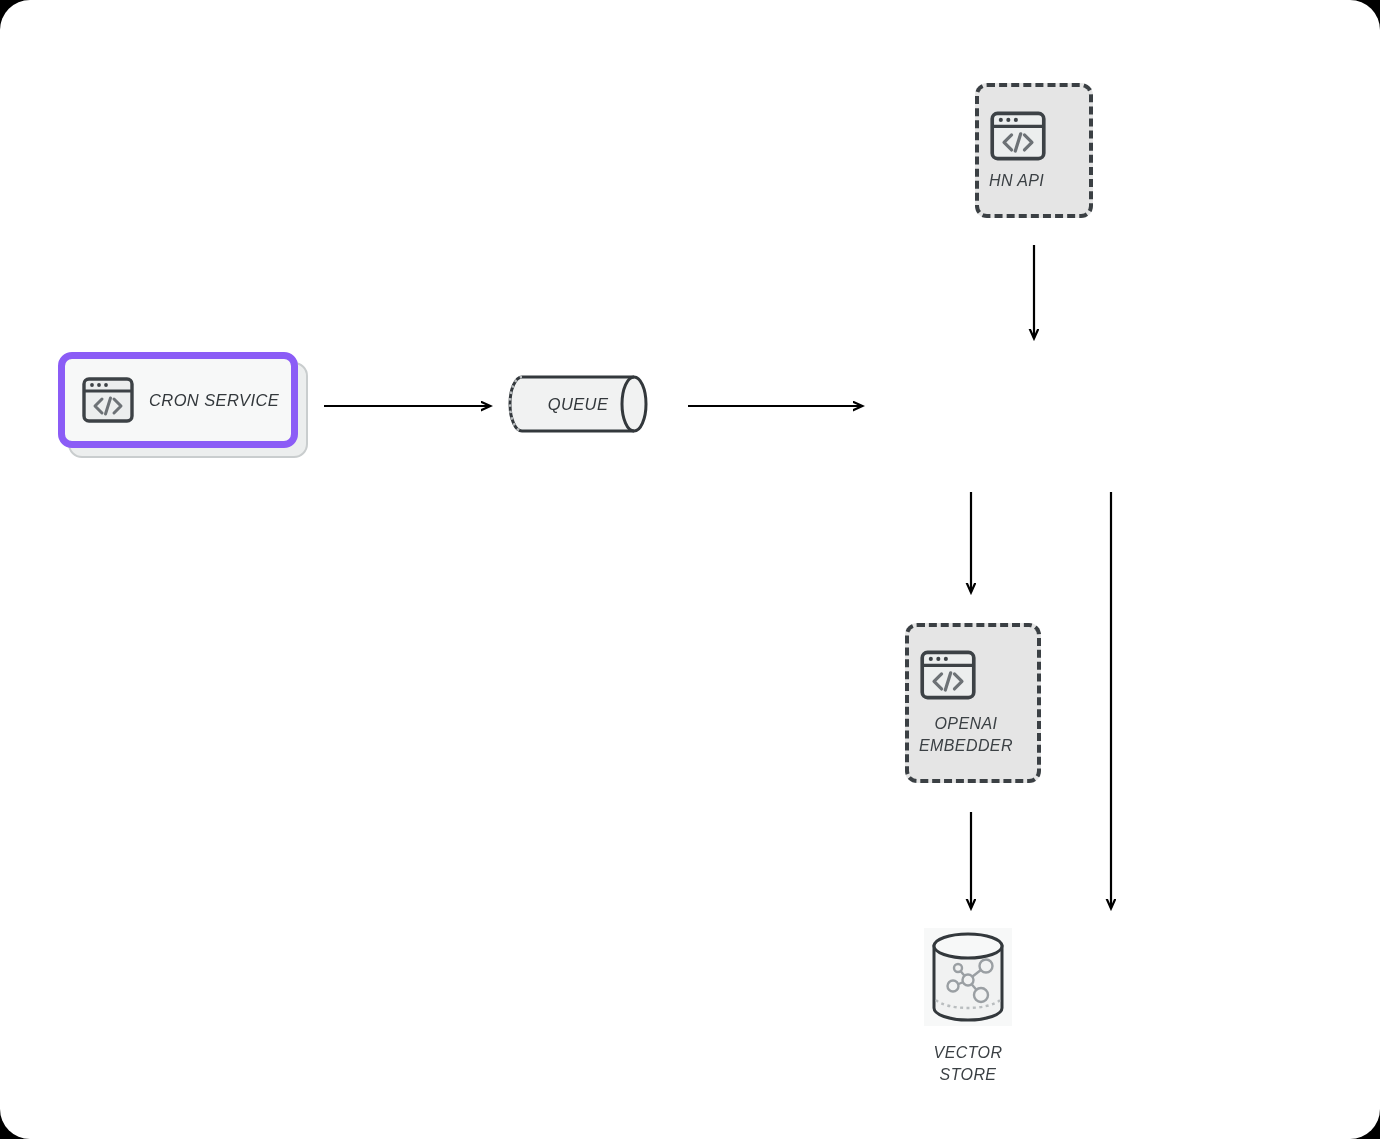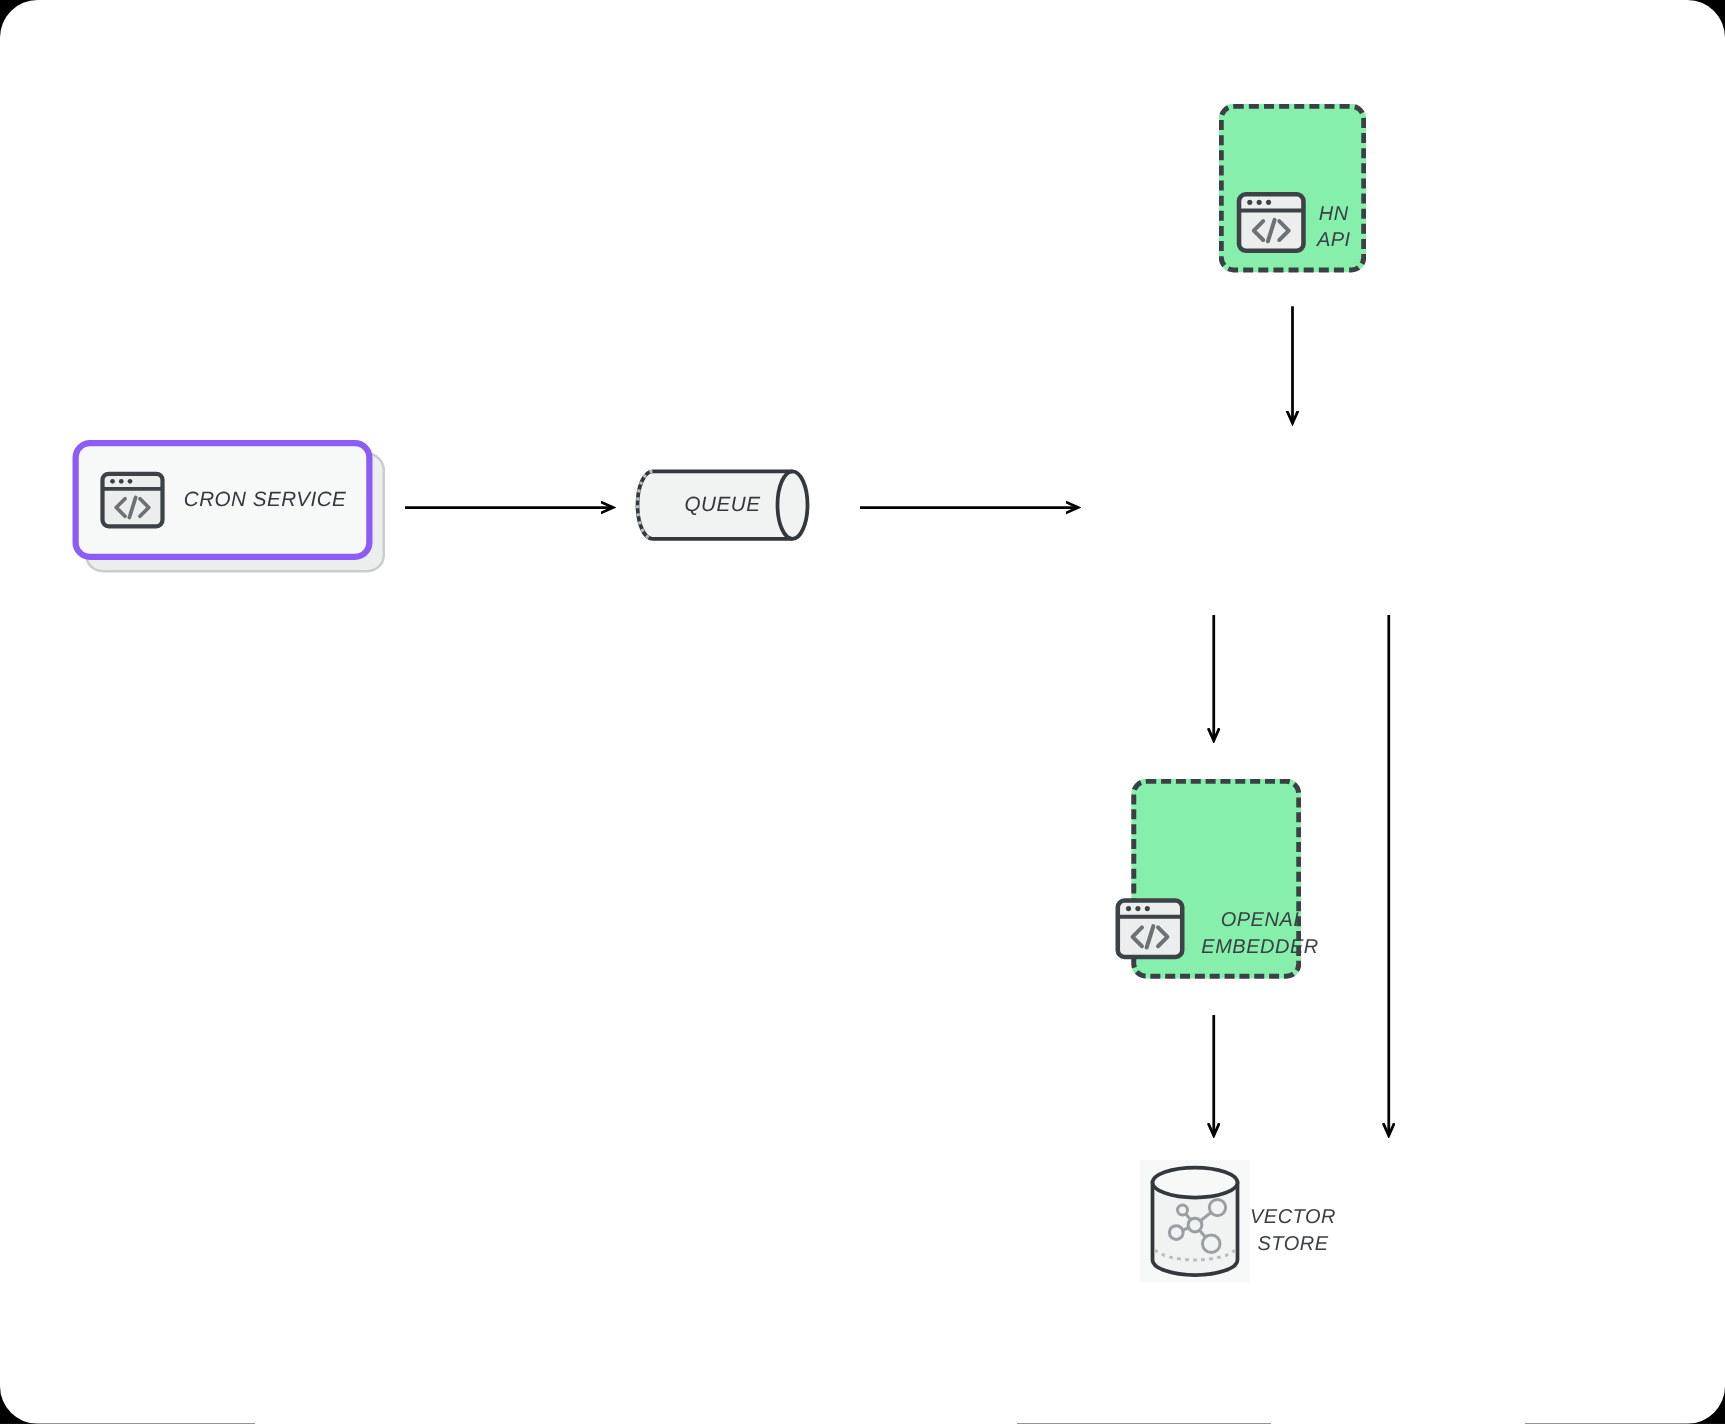--- a/index.html
+++ b/index.html
@@ -68,38 +68,38 @@
     border: 2px solid #c9cdce;
     border-radius: 14px;
   }
   .service-card-front {
     position: absolute;
     left: 0;
     top: 0;
     width: 240px;
     height: 96px;
     background: #f7f8f8;
-    border: 5px solid #8b5cf6;
+    border: 7px solid #8b5cf6;
     border-radius: 14px;
     display: flex;
     flex-direction: row;
     align-items: center;
     padding-left: 16px;
     gap: 14px;
   }
 
   
   .dashed-node {
     position: absolute;
-    background: #86efac;
+    background: #e5e5e5;
     border: 4px dashed #3b4044;
     border-radius: 12px;
     display: flex;
-    flex-direction: row;
-    align-items: flex-end;
+    flex-direction: column;
+    align-items: flex-start;
     justify-content: center;
     gap: 8px;
     padding: 10px;
   }
 
   
   .queue-node {
     position: absolute;
     display: flex;
     align-items: center;
@@ -107,20 +107,21 @@
   }
   .queue-node .inline-label {
     position: relative;
     z-index: 2;
   }
 
   
   .store-node {
     position: absolute;
     display: flex;
+    flex-direction: column;
     align-items: center;
   }
   .store-node .node-label { margin-top: 16px; }
 
   .icon-wrap { display: block; line-height: 0; }
 </style>
 </head>
 <body>
 
 <div id="canvas">

